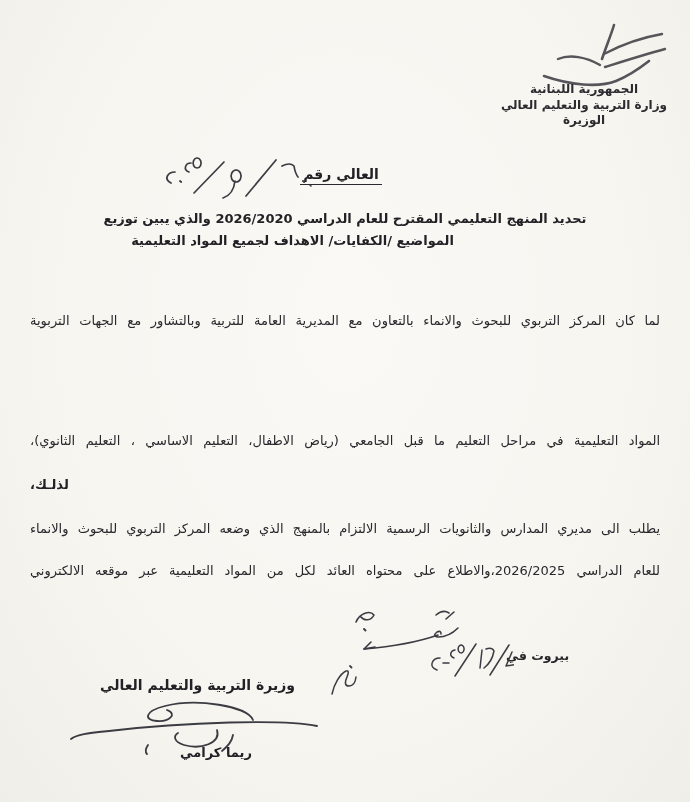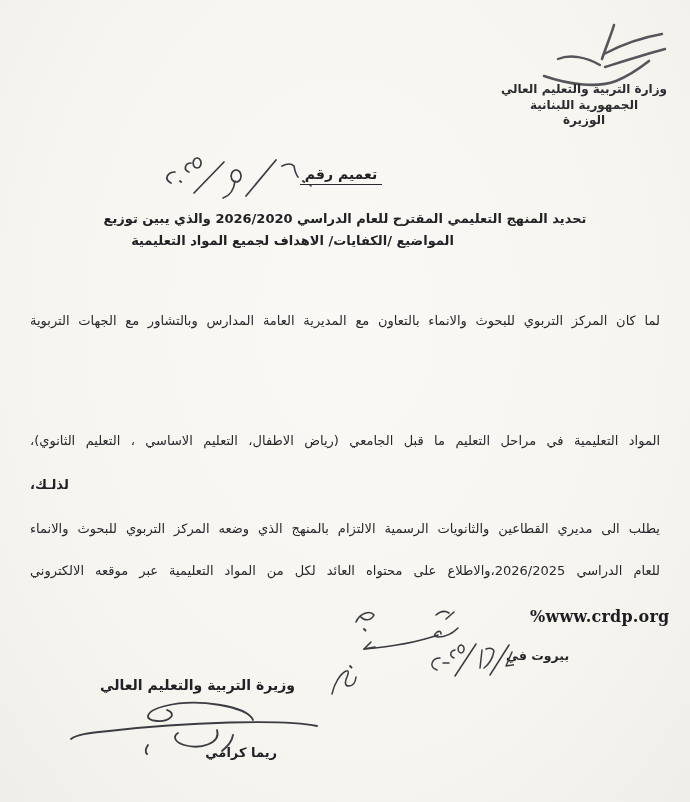--- a/index.html
+++ b/index.html
@@ -33,71 +33,70 @@
     left:30px;width:630px;font-size:13px;line-height:22px;color:#222226;
     direction:rtl;text-align:left;font-weight:bold;letter-spacing:.5px;
   }
   .url{
     left:530px;top:607px;width:136px;text-align:right;direction:ltr;
     font-family:"DejaVu Serif",serif;font-weight:bold;font-size:16px;color:#1e1e22;
     letter-spacing:.2px;
   }
   .beirut{left:506px;top:648px;width:64px;font-size:12.5px;font-weight:bold;color:#26262a;direction:rtl;text-align:left;}
   .sig-title{left:100px;top:677px;width:235px;text-align:left;font-size:14px;font-weight:bold;color:#222226;direction:rtl;}
-  .sig-name{left:155px;top:745px;width:122px;text-align:right;font-size:13px;font-weight:bold;color:#222226;direction:rtl;}
+  .sig-name{left:155px;top:745px;width:122px;text-align:center;font-size:13px;font-weight:bold;color:#222226;direction:rtl;}
   svg{display:block;}
   .ink{stroke:#3b3b42;fill:none;stroke-linecap:round;stroke-linejoin:round;}
   .logo-ink{stroke:#55555a;fill:none;stroke-linecap:round;}
 </style>
 </head>
 <body>
 
 <div class="page">
 
   <svg class="abs" style="left:536px;top:20px;" width="134" height="74" viewBox="0 0 134 74" aria-hidden="true">
     <path class="logo-ink" stroke-width="2.6" d="M78,5 C75,15 70,27 66,39"></path>
     <path class="logo-ink" stroke-width="2.4" d="M68,34 C83,26 103,18 126,14"></path>
     <path class="logo-ink" stroke-width="2.4" d="M69,47 C85,42 107,35 129,29"></path>
     <path class="logo-ink" stroke-width="2.4" d="M22,39 C34,34 50,37 64,45"></path>
     <path class="logo-ink" stroke-width="2.6" d="M8,56 C34,65 62,68 80,61 C95,55 104,48 113,41"></path>
   </svg>
 
   <div class="abs hdr ar">
+    <div>الجمهورية اللبنانية</div>
     <div>وزارة التربية والتعليم العالي</div>
-    <div>الجمهورية اللبنانية</div>
     <div>الوزيرة</div>
   </div>
 
-  <div class="abs circ-label ar">تعميم رقم</div>
+  <div class="abs circ-label ar">العالي رقم</div>
 
   <svg class="abs" style="left:150px;top:146px;" width="162" height="58" viewBox="0 0 162 58" role="img" aria-label="٦٠/م/٢٠٢٥">
 
     <path class="ink" stroke-width="1.7" d="M25,26 C18,26 13,33 21,37"></path>
     <path class="ink" stroke-width="1.9" d="M30,35 l1.2,1"></path>
     <path class="ink" stroke-width="1.7" d="M41,17 C35,17 33,24 39,26"></path>
     <path class="ink" stroke-width="1.7" d="M47,12 a4,5 0 1 0 .2,0"></path>
     <path class="ink" stroke-width="1.7" d="M44,47 L74,16"></path>
     <path class="ink" stroke-width="1.7" d="M86,24 a5,6 0 1 0 .2,0 M85,35 C84,44 79,50 73,52"></path>
     <path class="ink" stroke-width="1.7" d="M96,50 L126,14"></path>
     <path class="ink" stroke-width="1.7" d="M132,20 q8,-4 12,0 q1,7 4,11"></path>
     <path class="ink" stroke-width="2" d="M153,35 l1.2,1"></path>
     <path class="ink" stroke-width="1.6" d="M160,39 l1,1"></path>
   </svg>
 
   <div class="abs title-l t1 ar">تحديد المنهج التعليمي المقترح للعام الدراسي 2026/2020 والذي يبين توزيع</div>
   <div class="abs title-l t2 ar">المواضيع /الكفايات/ الاهداف لجميع المواد التعليمية</div>
 
-  <div class="abs jline" style="top:310px">لما كان المركز التربوي للبحوث والانماء بالتعاون مع المديرية العامة المدارس وبالتشاور مع الجهات التربوية</div>
+  <div class="abs jline" style="top:310px">لما كان المركز التربوي للبحوث والانماء بالتعاون مع المديرية العامة للتربية وبالتشاور مع الجهات التربوية</div>
   <div class="abs jline" style="top:430px">المواد التعليمية في مراحل التعليم ما قبل الجامعي (رياض الاطفال، التعليم الاساسي ، التعليم الثانوي)،</div>
   <div class="abs rline" style="top:474px">لذلـك،</div>
 
-  <div class="abs jline" style="top:518px">يطلب الى مديري القطاعين والثانويات الرسمية الالتزام بالمنهج الذي وضعه المركز التربوي للبحوث والانماء</div>
+  <div class="abs jline" style="top:518px">يطلب الى مديري المدارس والثانويات الرسمية الالتزام بالمنهج الذي وضعه المركز التربوي للبحوث والانماء</div>
   <div class="abs jline" style="top:560px">للعام الدراسي 2026/2025،والاطلاع على محتواه العائد لكل من المواد التعليمية عبر موقعه الالكتروني</div>
 
-  <div class="abs url">%www.crdp.org</div>
 
   <svg class="abs" style="left:348px;top:602px;" width="142" height="52" viewBox="0 0 142 52" aria-hidden="true">
     <path class="ink" stroke-width="1.6" d="M8,20 C12,11 22,8 26,13 C23,19 16,19 13,15"></path>
     <path class="ink" stroke-width="1.9" d="M16,27 l1.5,1.5"></path>
     <path class="ink" stroke-width="1.6" d="M88,13 q7,-6 13,-2"></path>
     <path class="ink" stroke-width="1.6" d="M98,17 l8,-7"></path>
     <path class="ink" stroke-width="1.6" d="M110,26 q-9,9 -20,9 q-6,-1 -1,-5 q4,-2 4,2"></path>
     <path class="ink" stroke-width="1.6" d="M90,33 C70,40 40,45 16,47"></path>
     <path class="ink" stroke-width="1.6" d="M16,47 l11,-2 M16,47 l7,-7"></path>
   </svg>

